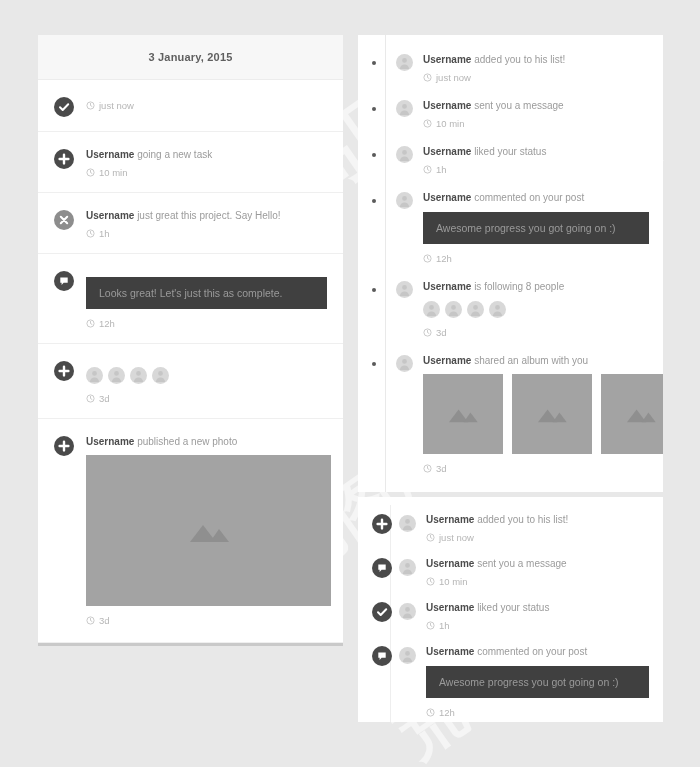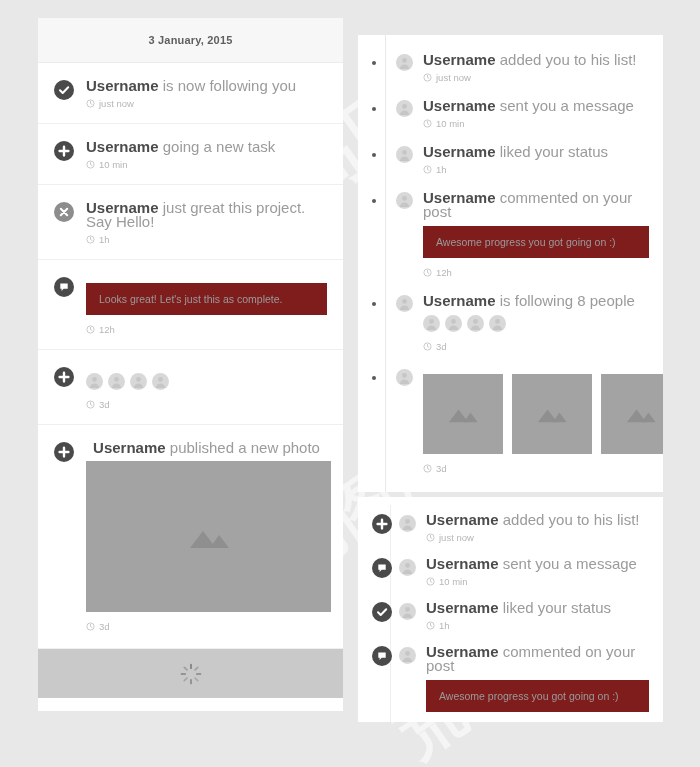--- a/index.html
+++ b/index.html
@@ -23,21 +23,21 @@
     user-select: none;
     transform: rotate(-35deg);
     white-space: nowrap;
   }
 
   
   .panel {
     position: absolute;
     background: #ffffff;
   }
-  #panel-feed      { left: 38px;  top: 18px;  width: 305px; height: 693px; }
+  #panel-feed      { left: 38px;  top: 35px;  width: 305px; height: 611px; }
   #panel-timeline  { left: 358px; top: 35px;  width: 305px; height: 457px; }
   #panel-compact   { left: 358px; top: 497px; width: 305px; height: 225px; }
 
   .panel-scroll { height: 100%; overflow: hidden; position: relative; }
 
   
   .feed-header {
     background: #f7f7f7;
     border-bottom: 1px solid #ececec;
     height: 45px;
@@ -68,21 +68,21 @@
     margin-top: 1px;
     position: relative;
     background: #4a4a4a;
   }
   .badge.muted { background: #8d8d8d; }
   .badge svg { position: absolute; left: 0; top: 0; }
 
   .feed-body { flex: 1 1 auto; min-width: 0; }
 
   .act-line {
-    font-size: 15px;
+    font-size: 10px;
     color: #9b9b9b;
     line-height: 14px;
     margin-bottom: 5px;
   }
   .act-line .uname {
     color: #4c4c4c;
     font-weight: bold;
   }
 
   
@@ -90,21 +90,21 @@
     display: flex;
     align-items: center;
     font-size: 9.5px;
     color: #b6b6b6;
     margin-top: 4px;
   }
   .clock-icon { margin-right: 4px; display: block; flex: 0 0 9px; }
 
   
   .bubble {
-    background: #7f1d1d;
+    background: #404040;
     font-size: 10.5px;
     color: #9a9a9a;
     padding: 9px 13px;
     margin-top: 7px;
     line-height: 14px;
   }
 
   
   .avatar {
     width: 17px; height: 17px;
@@ -197,21 +197,20 @@
       <div class="feed-header-title">3 January, 2015</div>
     </div>
 
     <div class="feed-row">
       <div class="badge">
         <svg width="20" height="20" viewBox="0 0 20 20">
             <path d="M6 10.3 L8.7 13 L14.2 7.2" stroke="#ffffff" stroke-width="2" fill="none" stroke-linecap="round" stroke-linejoin="round"></path>
           </svg>
       </div>
       <div class="feed-body">
-        <div class="act-line"><span class="uname">Username</span> <span>is now following you</span></div>
         <div class="meta">
           <svg class="clock-icon" width="9" height="9" viewBox="0 0 10 10">
               <circle cx="5" cy="5" r="4" stroke="#c4c4c4" stroke-width="1" fill="none"></circle>
               <path d="M5 2.7 V5 L6.6 6" stroke="#c4c4c4" stroke-width="1" fill="none" stroke-linecap="round"></path>
             </svg>
           <span>just now</span>
         </div>
       </div>
     </div>
 
@@ -297,21 +296,21 @@
         <div class="meta" style="margin-top:9px;">
           <svg class="clock-icon" width="9" height="9" viewBox="0 0 10 10">
               <circle cx="5" cy="5" r="4" stroke="#c4c4c4" stroke-width="1" fill="none"></circle>
               <path d="M5 2.7 V5 L6.6 6" stroke="#c4c4c4" stroke-width="1" fill="none" stroke-linecap="round"></path>
             </svg>
           <span>3d</span>
         </div>
       </div>
     </div>
 
-    <div class="feed-row" style="padding-bottom:16px;text-align:center;">
+    <div class="feed-row" style="padding-bottom:16px;">
       <div class="badge">
         <svg width="20" height="20" viewBox="0 0 20 20">
             <path d="M10 5.6 V14.4 M5.6 10 H14.4" stroke="#ffffff" stroke-width="2.4" stroke-linecap="round"></path>
           </svg>
       </div>
       <div class="feed-body">
         <div class="act-line"><span class="uname">Username</span> <span>published a new photo</span></div>
         <div class="photo photo-big">
           <svg width="46" height="24" viewBox="0 0 46 24">
               <path d="M4 23 L17 6 L30 23 Z" fill="#8f8f8f"></path>
@@ -460,20 +459,21 @@
         </div>
       </div>
 
       <div class="tl-row">
         <div class="tl-dot"></div>
         <div class="avatar tl-avatar"><svg width="17" height="17" viewBox="0 0 17 17">
               <circle cx="8.5" cy="6.4" r="2.4" fill="#c6c6c6"></circle>
               <path d="M3.9 15 a4.6 4.6 0 0 1 9.2 0 Z" fill="#c6c6c6"></path>
             </svg></div>
         <div class="tl-body">
+          <div class="act-line"><span class="uname">Username</span> <span>shared an album with you</span></div>
           <div class="album-row">
             <div class="photo photo-sm" style="margin-top:0;">
               <svg width="34" height="18" viewBox="0 0 46 24">
                   <path d="M4 23 L17 6 L30 23 Z" fill="#8f8f8f"></path>
                   <path d="M24 23 L33 10 L43 23 Z" fill="#8f8f8f"></path>
                 </svg>
             </div>
             <div class="photo photo-sm" style="margin-top:0;">
               <svg width="34" height="18" viewBox="0 0 46 24">
                   <path d="M4 23 L17 6 L30 23 Z" fill="#8f8f8f"></path>

